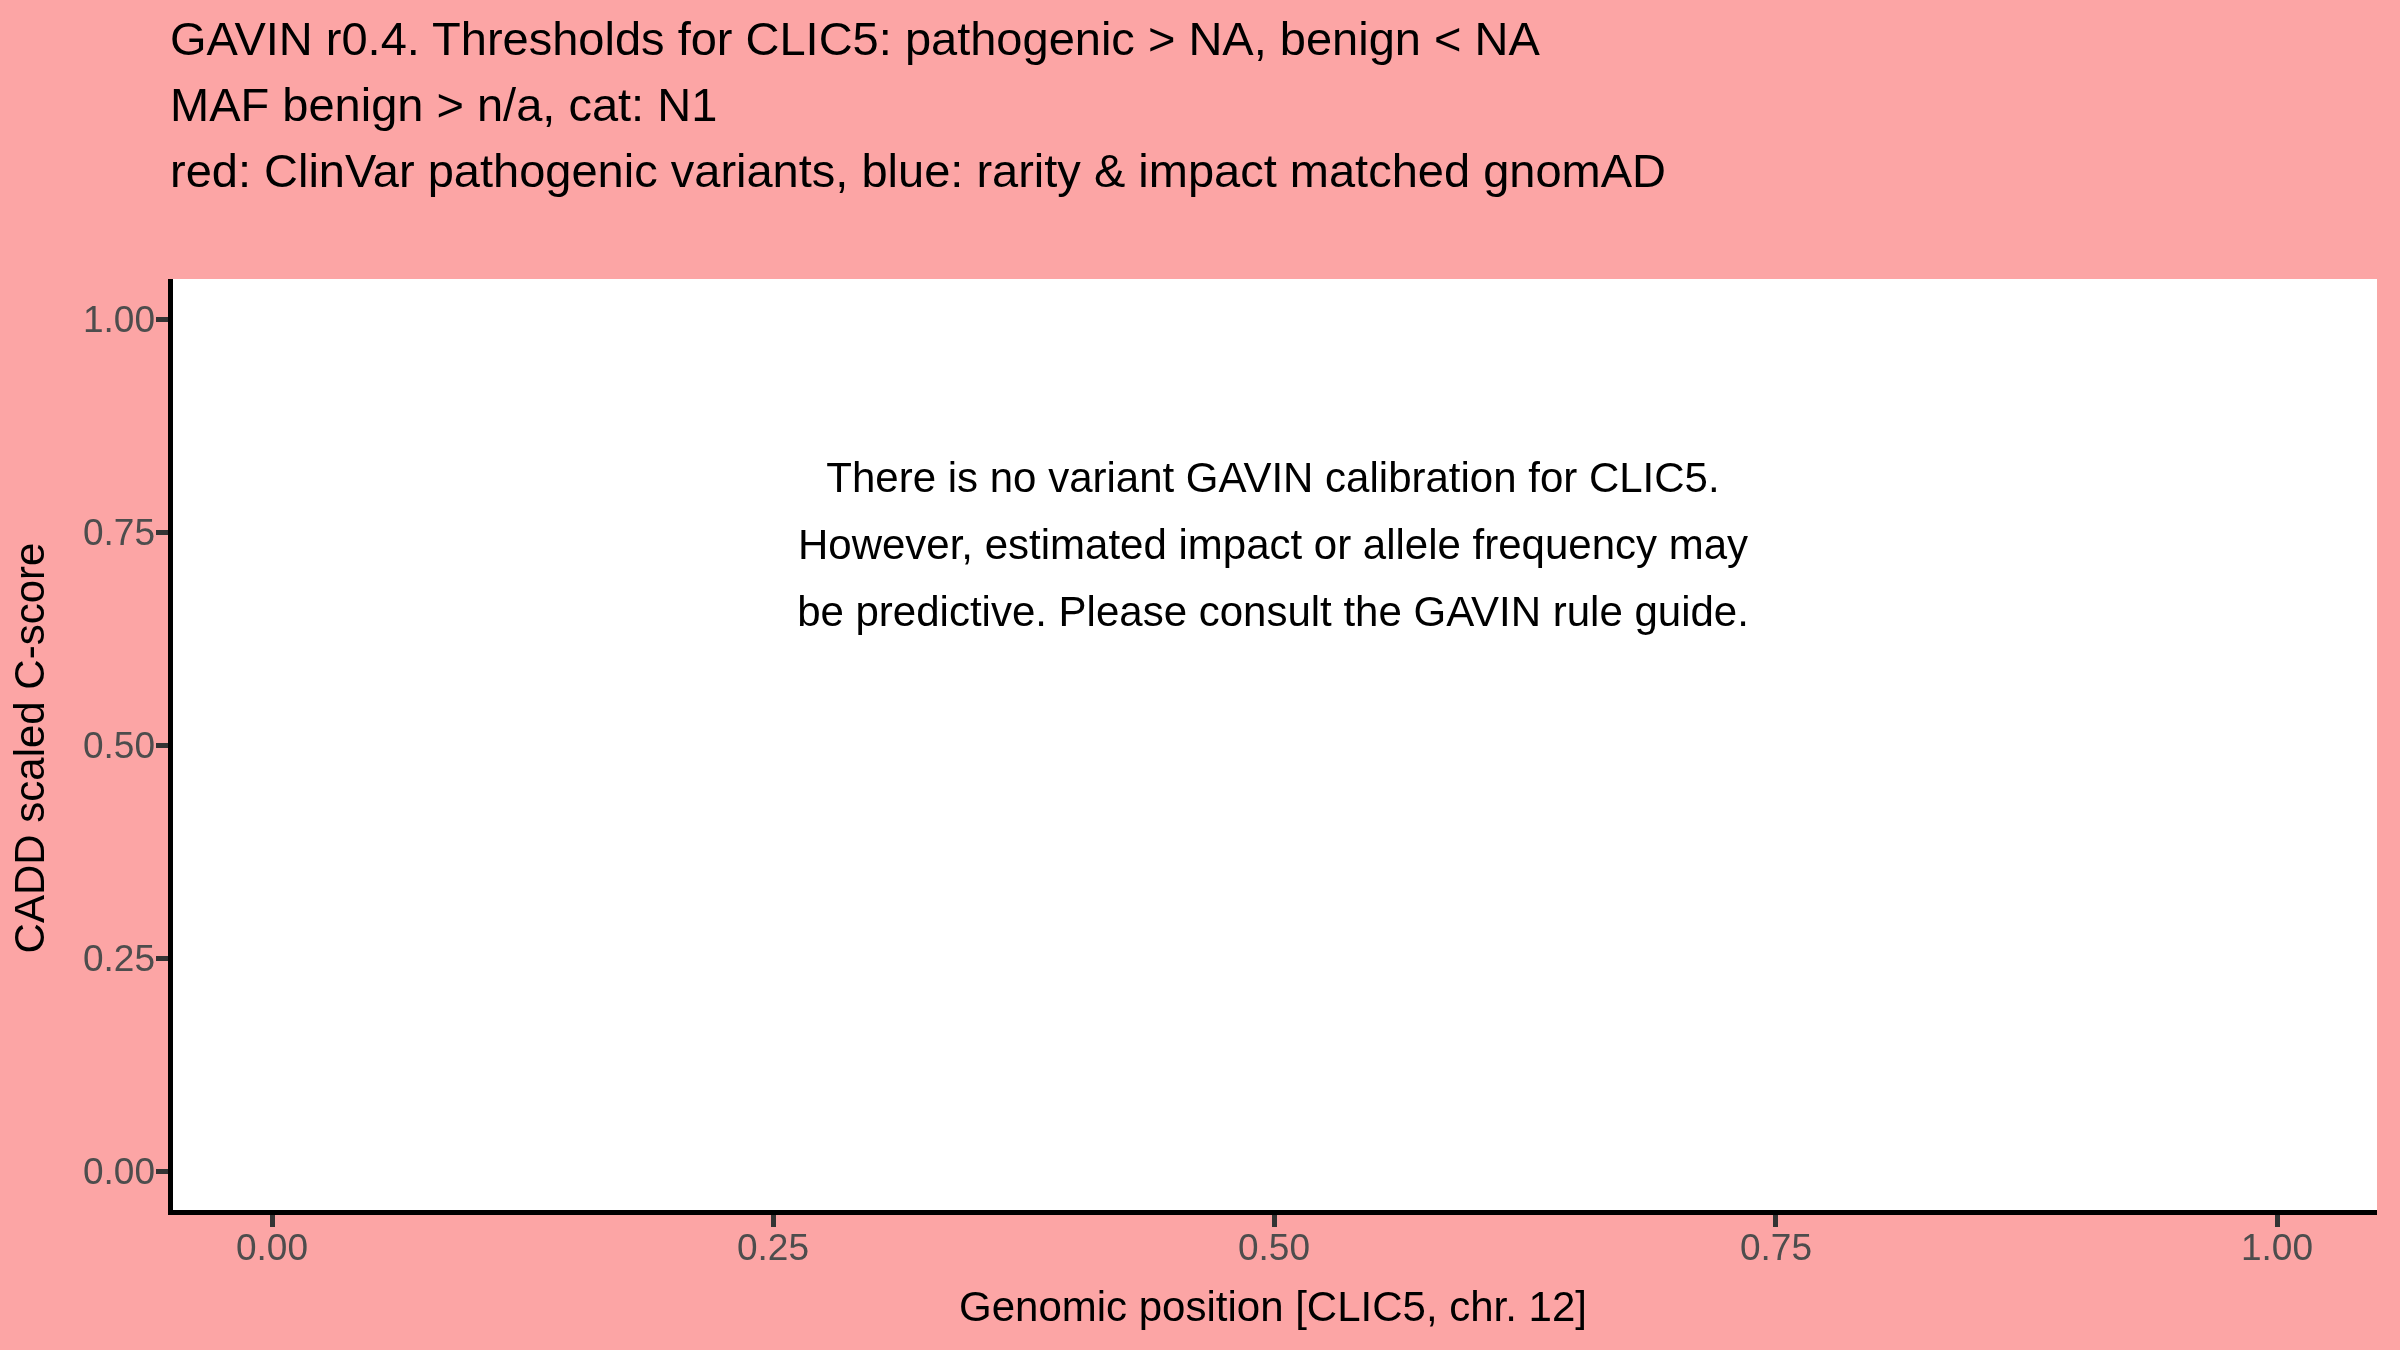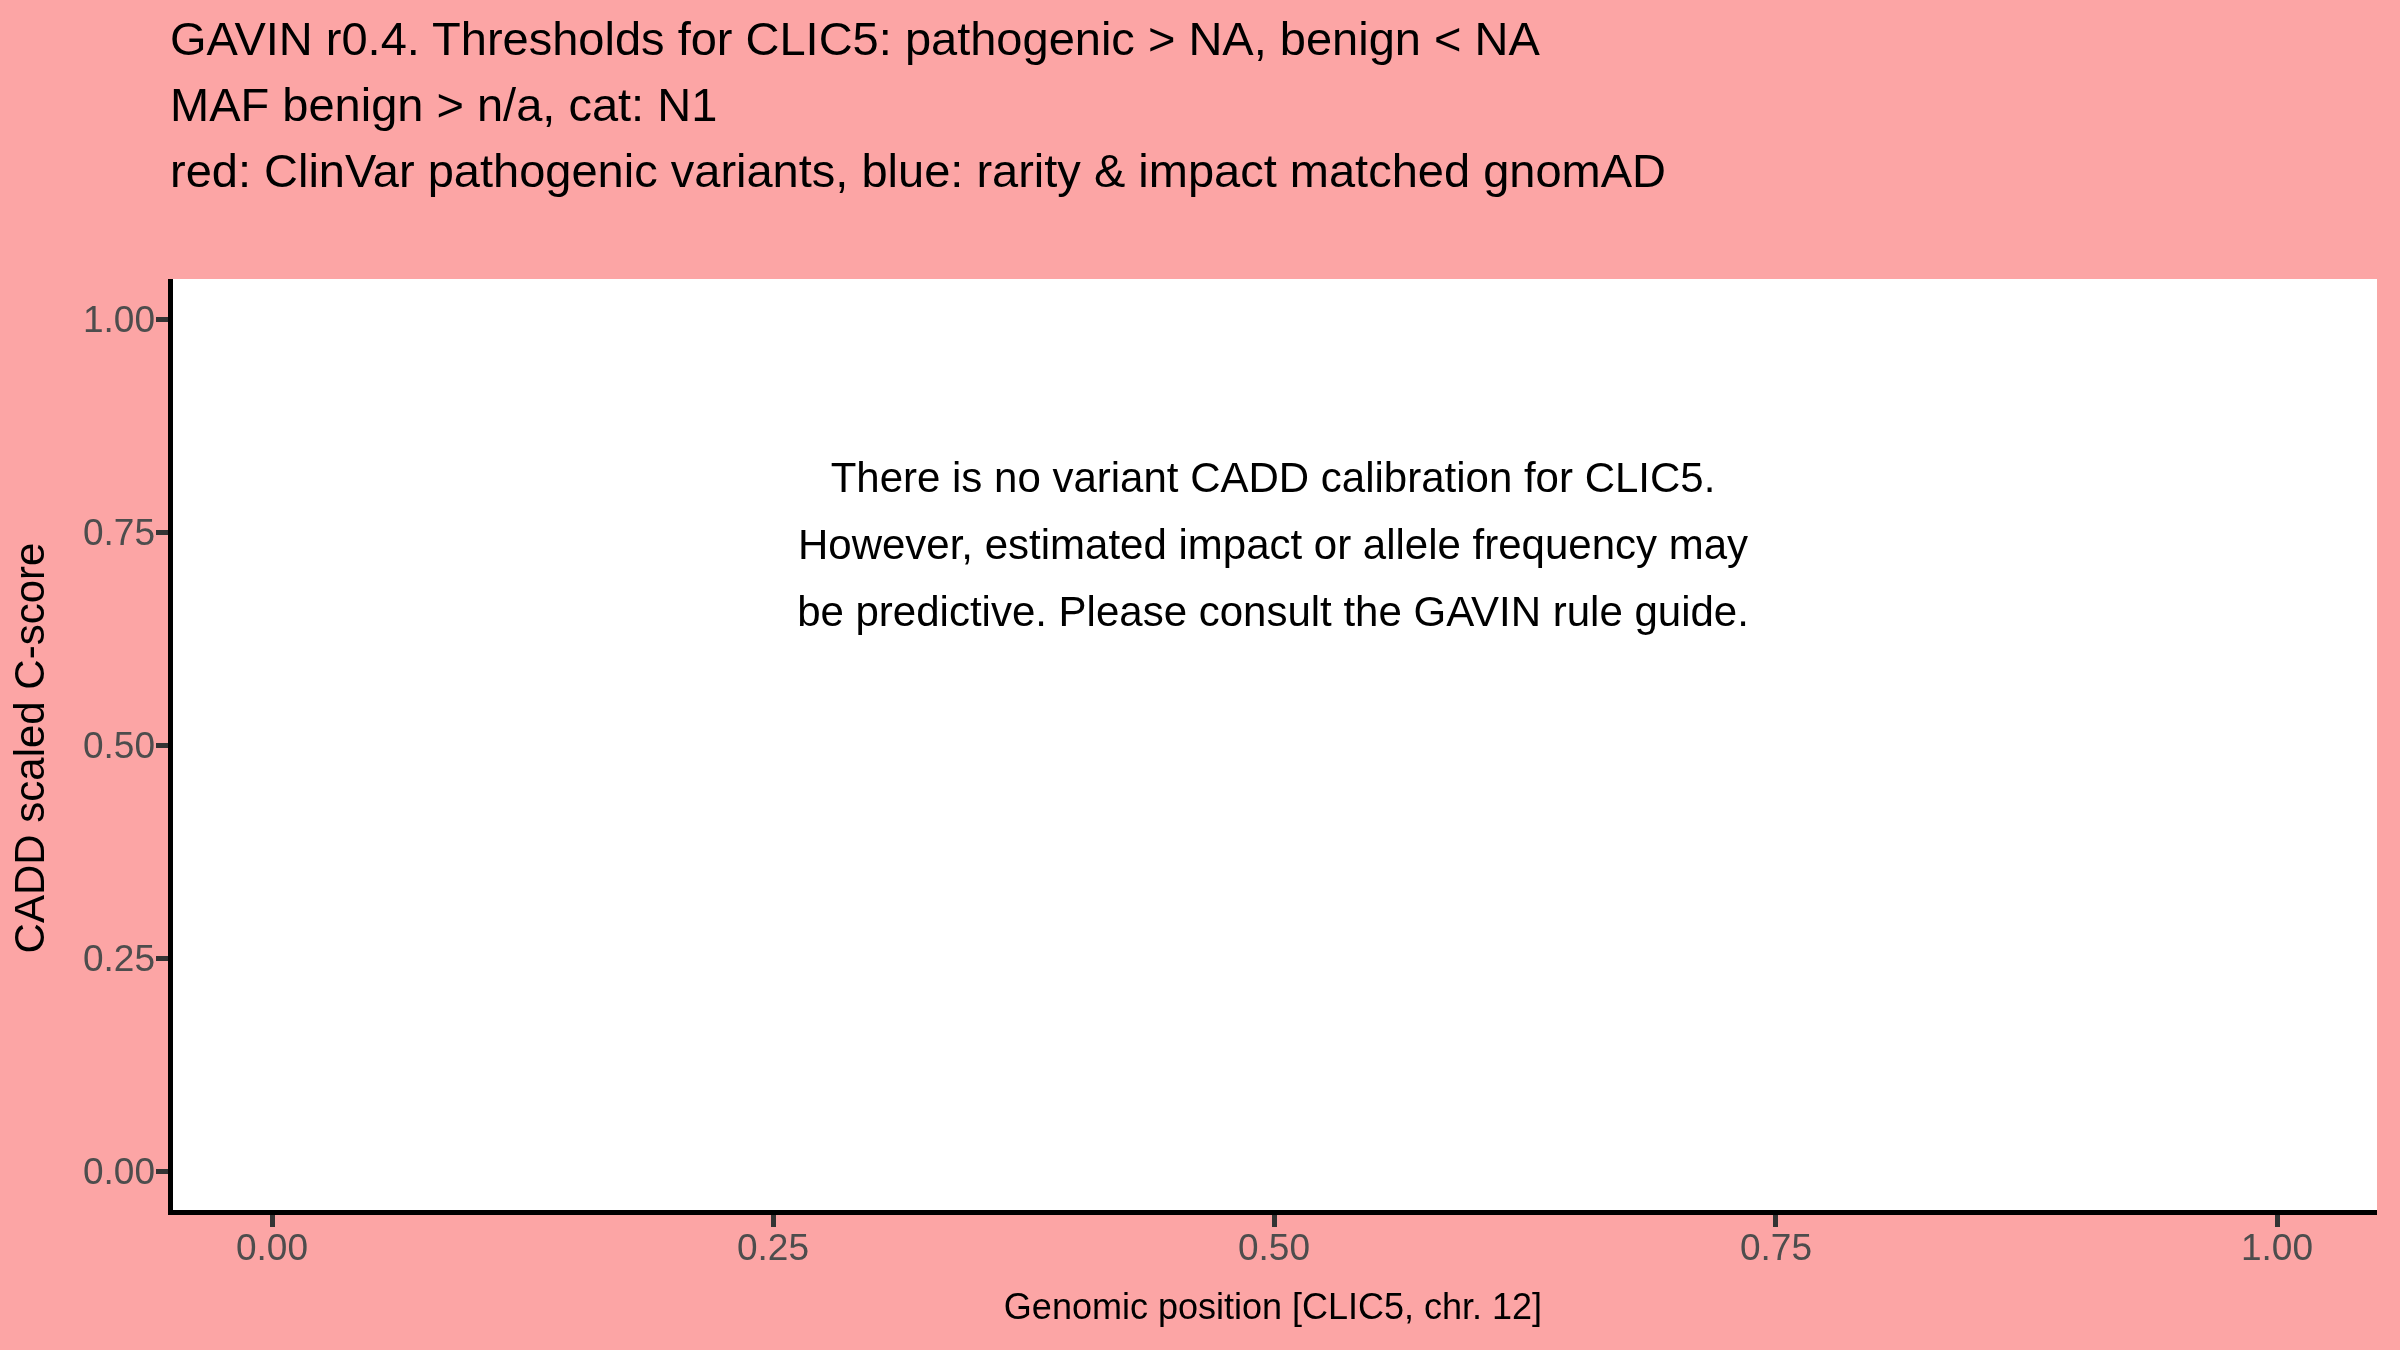--- a/index.html
+++ b/index.html
@@ -80,21 +80,21 @@
     width: 5px;
     height: 12px;
     background: #333333;
   }
   .x-axis-title {
     position: absolute;
     left: 873px;
     top: 1282px;
     width: 800px;
     text-align: center;
-    font-size: 36px;
+    font-size: 42px;
     line-height: 50px;
     color: #000000;
     white-space: nowrap;
   }
   .y-axis-title {
     position: absolute;
     left: -370px;
     top: 723px;
     width: 800px;
     height: 50px;
@@ -113,21 +113,21 @@
 
   <div class="plot-title">
     <div>GAVIN r0.4. Thresholds for CLIC5: pathogenic &gt; NA, benign &lt; NA</div>
     <div>MAF benign &gt; n/a, cat: N1</div>
     <div>red: ClinVar pathogenic variants, blue: rarity &amp; impact matched gnomAD</div>
   </div>
 
   <div class="panel"></div>
 
   <div class="annotation">
-    <div>There is no variant CADD calibration for CLIC5.</div>
+    <div>There is no variant GAVIN calibration for CLIC5.</div>
     <div>However, estimated impact or allele frequency may</div>
     <div>be predictive. Please consult the GAVIN rule guide.</div>
   </div>
 
   <div class="y-tick-mark" style="top:317px"></div>
   <div class="y-tick-mark" style="top:530px"></div>
   <div class="y-tick-mark" style="top:743px"></div>
   <div class="y-tick-mark" style="top:956px"></div>
   <div class="y-tick-mark" style="top:1169px"></div>
 

